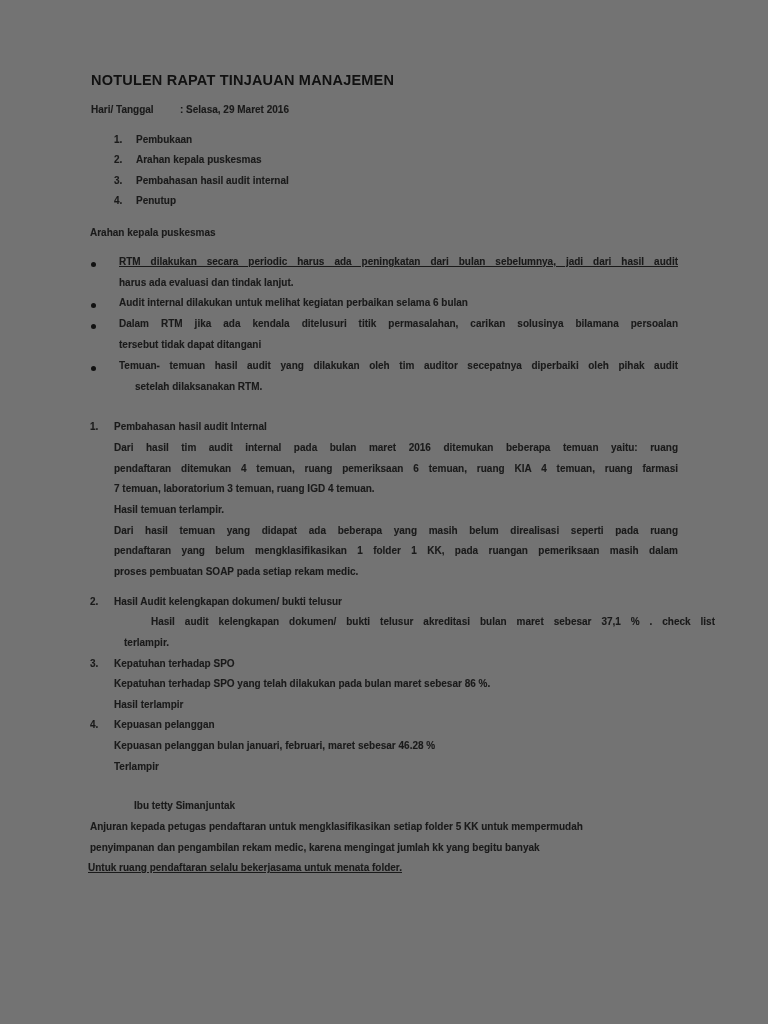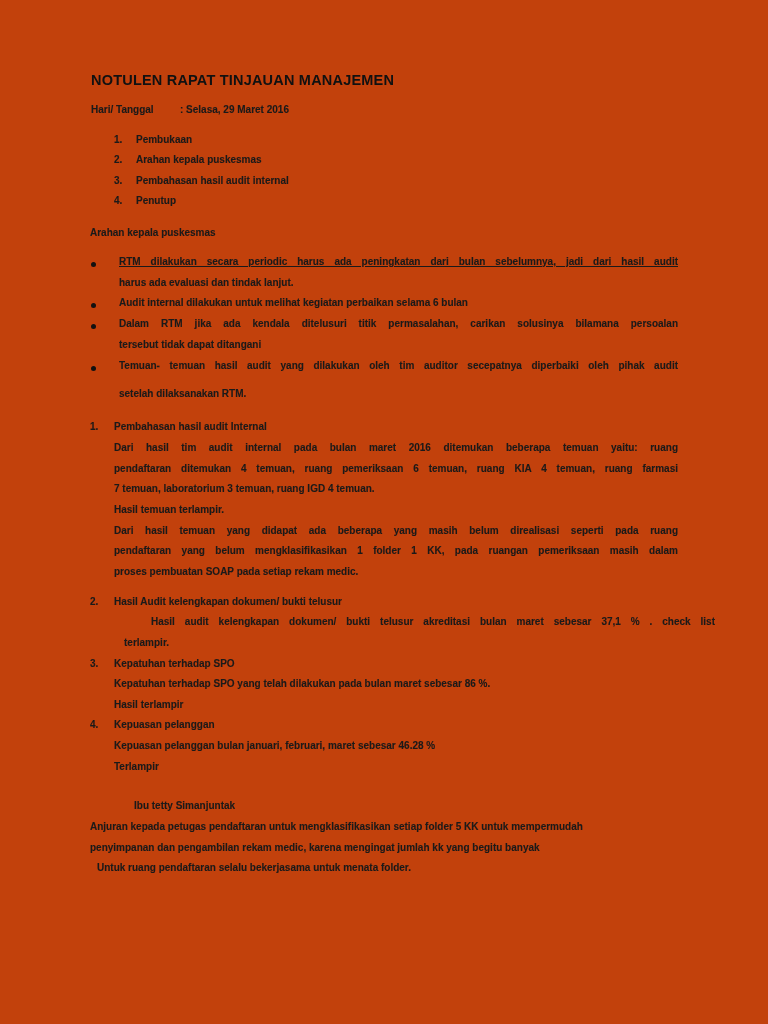--- a/index.html
+++ b/index.html
@@ -14,21 +14,21 @@
       overflow: hidden;
       font-family: "Liberation Sans", sans-serif;
       color: #111111;
     }
     .page {
       position: absolute;
       left: 0;
       top: 0;
       width: 768px;
       height: 1024px;
-      background: #c2410c;
+      background: #737373;
     }
     .abs { position: absolute; white-space: nowrap; }
     .title {
       left: 91px;
       top: 72px;
       font-size: 14.5px;
       font-weight: bold;
       letter-spacing: 0.2px;
     }
     .body-text {
@@ -95,21 +95,21 @@
       <div class="line body-text" style="left:119px; top:297px;">Audit internal dilakukan untuk melihat kegiatan perbaikan selama 6 bulan</div>
     </div>
     <div>
       <span class="bullet" style="left:91px; top:324px;"></span>
       <div class="justify body-text" style="left:119px; top:318px; width:559px;"><span class="inner" style="width: auto; display: inline;">Dalam RTM jika ada kendala ditelusuri titik permasalahan, carikan solusinya bilamana persoalan</span></div>
       <div class="line body-text" style="left:119px; top:339px;">tersebut tidak dapat ditangani</div>
     </div>
     <div>
       <span class="bullet" style="left:91px; top:366px;"></span>
       <div class="justify body-text" style="left:119px; top:360px; width:559px;"><span class="inner" style="width: auto; display: inline;">Temuan- temuan hasil audit yang dilakukan oleh tim auditor secepatnya diperbaiki oleh pihak audit</span></div>
-      <div class="line body-text" style="left:119px; top:381px;margin-top:7px;">setelah dilaksanakan RTM.</div>
+      <div class="line body-text" style="left:135px; top:381px;">setelah dilaksanakan RTM.</div>
     </div>
   </div>
 
   <div>
     <span class="abs body-text" style="left:90px; top:421px;">1.</span>
     <span class="abs body-text" style="left:114px; top:421px;">Pembahasan hasil audit Internal</span>
     <div class="justify body-text" style="left:114px; top:442px; width:564px;"><span class="inner" style="width: auto; display: inline;">Dari hasil tim audit internal pada bulan maret 2016 ditemukan beberapa temuan yaitu: ruang</span></div>
     <div class="justify body-text" style="left:114px; top:463px; width:564px;"><span class="inner" style="width: auto; display: inline;">pendaftaran ditemukan 4 temuan, ruang pemeriksaan 6 temuan, ruang KIA 4 temuan, ruang farmasi</span></div>
     <div class="line body-text" style="left:114px; top:483px;">7 temuan, laboratorium 3 temuan, ruang IGD 4 temuan.</div>
     <div class="line body-text" style="left:114px; top:504px;">Hasil temuan terlampir.</div>
@@ -136,16 +136,16 @@
     <span class="abs body-text" style="left:90px; top:719px;">4.</span>
     <span class="abs body-text" style="left:114px; top:719px;">Kepuasan pelanggan</span>
     <div class="line body-text" style="left:114px; top:740px;">Kepuasan pelanggan bulan januari, februari, maret sebesar 46.28 %</div>
     <div class="line body-text" style="left:114px; top:761px;">Terlampir</div>
   </div>
 
   <div>
     <div class="line body-text" style="left:90px; top:800px;padding-left:44px;">Ibu tetty Simanjuntak</div>
     <div class="line body-text" style="left:90px; top:821px;">Anjuran kepada petugas pendaftaran untuk mengklasifikasikan setiap folder 5 KK untuk mempermudah</div>
     <div class="line body-text" style="left:90px; top:842px;">penyimpanan dan pengambilan rekam medic, karena mengingat jumlah kk yang begitu banyak</div>
-    <div class="line body-text" style="left:97px; top:862px;">Untuk ruang pendaftaran selalu bekerjasama untuk menata folder.</div>
+    <div class="line body-text" style="left:88px; top:862px;text-decoration:underline;">Untuk ruang pendaftaran selalu bekerjasama untuk menata folder.</div>
   </div>
 
 </div>
 
 </body></html>

